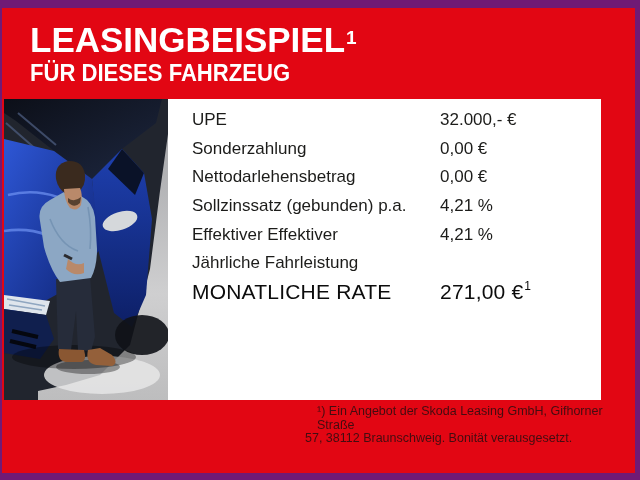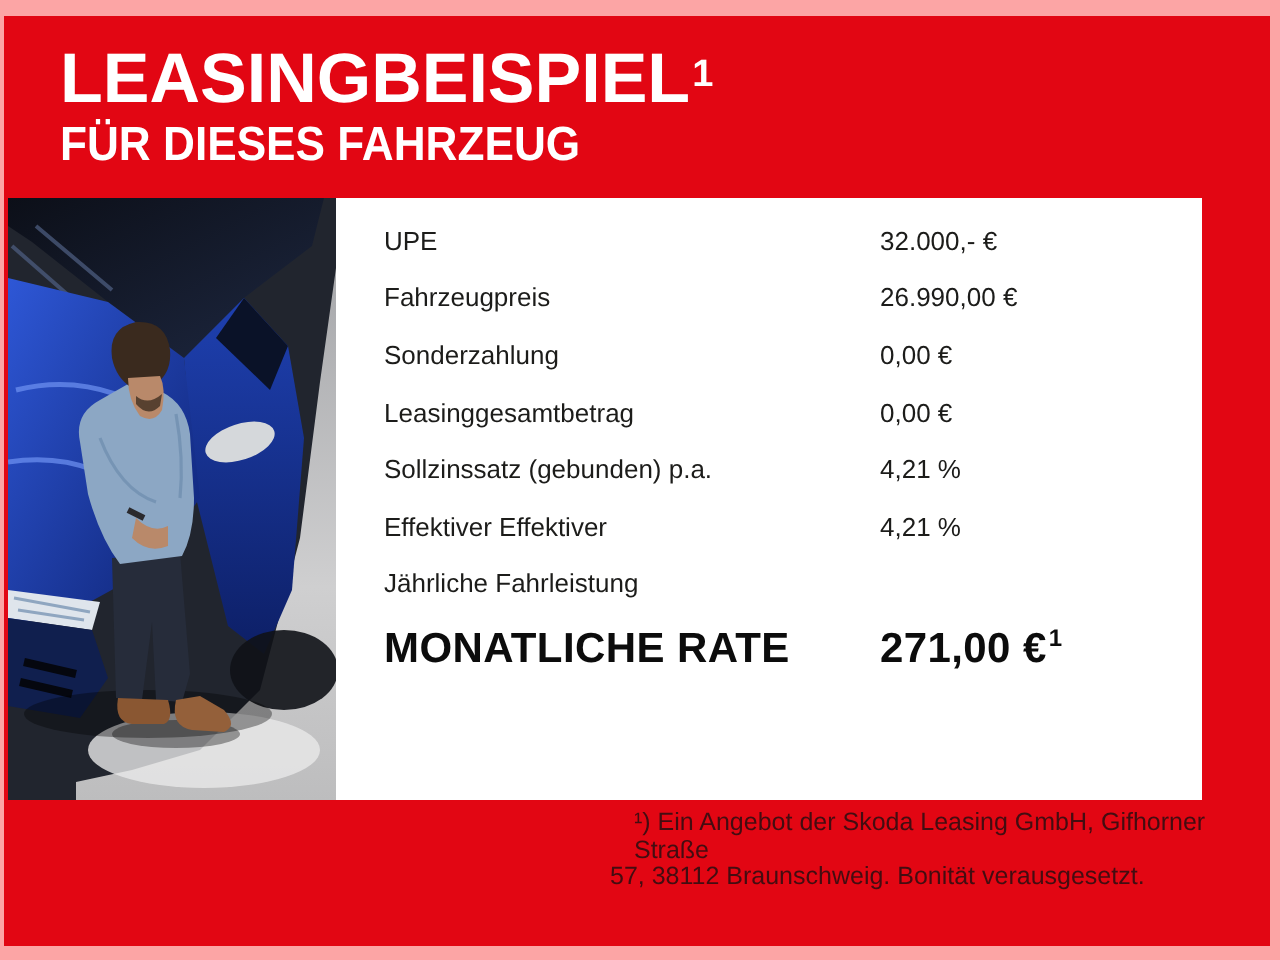--- a/index.html
+++ b/index.html
@@ -1,38 +1,38 @@
 <!DOCTYPE html>
 <html><head>
 <meta charset="utf-8">
 <style>
   html,body{margin:0;padding:0;background:#fff;}
-  .page{position:relative;width:640px;height:480px;background:#fca5a5;overflow:hidden;
+  .page{position:relative;width:640px;height:480px;background:#701a75;overflow:hidden;
         font-family:"Liberation Sans",sans-serif;}
   .red-bg{position:absolute;left:2px;top:8px;width:633px;height:465px;background:#e20613;}
 
   
   .header{position:absolute;left:28px;top:13px;color:#ffffff;}
   .title1{font-size:35px;font-weight:bold;line-height:37px;white-space:nowrap;}
   .title1 .sup{font-size:19px;vertical-align:top;position:relative;top:-2px;margin-left:1px;}
   .title2{font-size:24px;font-weight:bold;line-height:25px;margin-top:2px;white-space:nowrap;
           transform:scaleX(.92);transform-origin:left center;}
 
   
   .photo{position:absolute;left:2px;top:91px;width:164px;height:301px;overflow:hidden;}
   .photo svg{display:block;}
 
   
   .panel{position:absolute;left:166px;top:91px;width:433px;height:301px;background:#ffffff;
          box-sizing:border-box;padding:7px 0 0 24px;}
-  .row{display:flex;align-items:center;height:28.6px;font-size:13px;color:#1c1c1a;}
+  .row{display:flex;align-items:center;height:28.6px;font-size:17px;color:#1c1c1a;}
   .row .lbl{flex:0 0 248px;white-space:nowrap;}
   .row .val{white-space:nowrap;}
-  .rate-row{display:flex;align-items:center;height:34px;margin-top:2px;
-            font-size:21px;font-weight:bold;color:#0c0c0c;letter-spacing:.2px;}
+  .rate-row{display:flex;height:34px;margin-top:2px;
+            font-size:21px;font-weight:normal;color:#0c0c0c;letter-spacing:.2px;}
   .rate-row .lbl{flex:0 0 248px;white-space:nowrap;}
   .rate-row .val{white-space:nowrap;}
   .rate-row .sup{font-size:12px;vertical-align:top;position:relative;top:-1px;margin-left:1px;}
 
   
   .footnote{position:absolute;left:303px;top:397px;width:335px;font-size:12.5px;line-height:13.5px;
             color:#430d11;}
   .footnote .fn1{padding-left:12px;}
 </style>
 </head>
@@ -105,29 +105,25 @@
         </g>
       </svg>
     </div>
 
     <div class="panel">
       <div class="row">
         <span class="lbl">UPE</span>
         <span class="val">32.000,- €</span>
       </div>
       <div class="row">
-        <span class="lbl">Fahrzeugpreis</span>
-        <span class="val">26.990,00 €</span>
-      </div>
-      <div class="row">
         <span class="lbl">Sonderzahlung</span>
         <span class="val">0,00 €</span>
       </div>
       <div class="row">
-        <span class="lbl">Leasinggesamtbetrag</span>
+        <span class="lbl">Nettodarlehensbetrag</span>
         <span class="val">0,00 €</span>
       </div>
       <div class="row">
         <span class="lbl">Sollzinssatz (gebunden) p.a.</span>
         <span class="val">4,21 %</span>
       </div>
       <div class="row">
         <span class="lbl">Effektiver Effektiver</span>
         <span class="val">4,21 %</span>
       </div>

